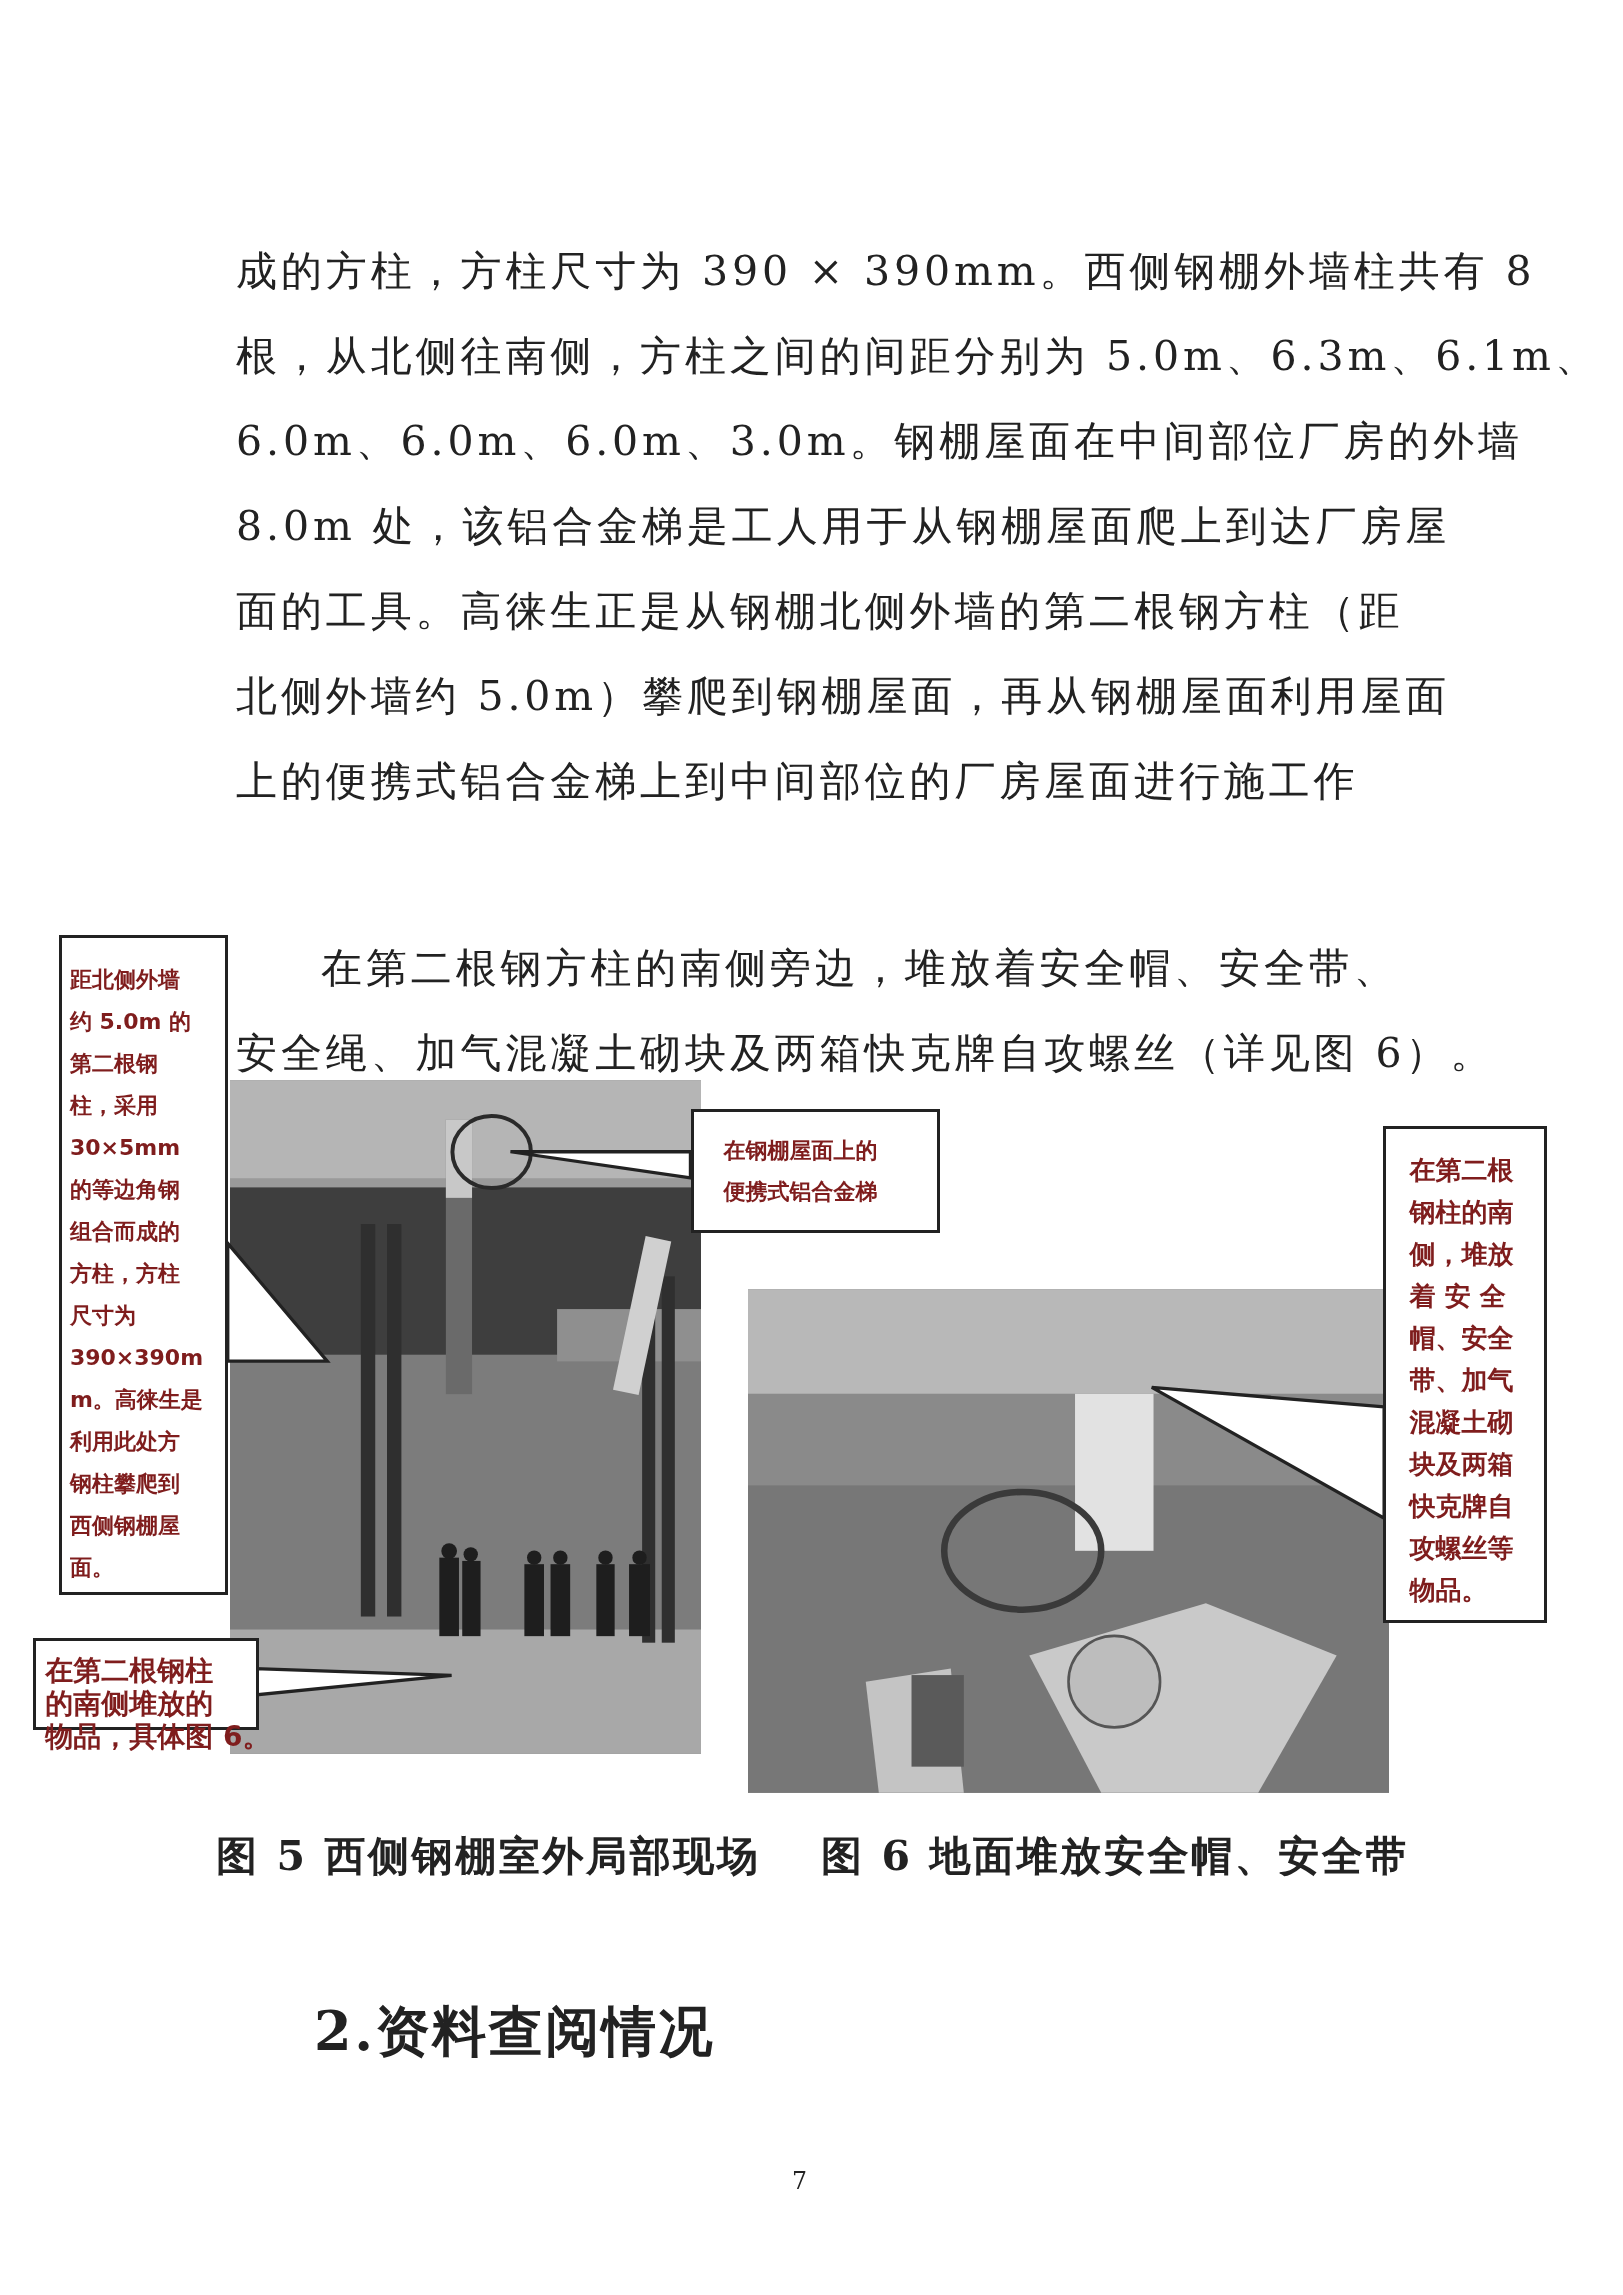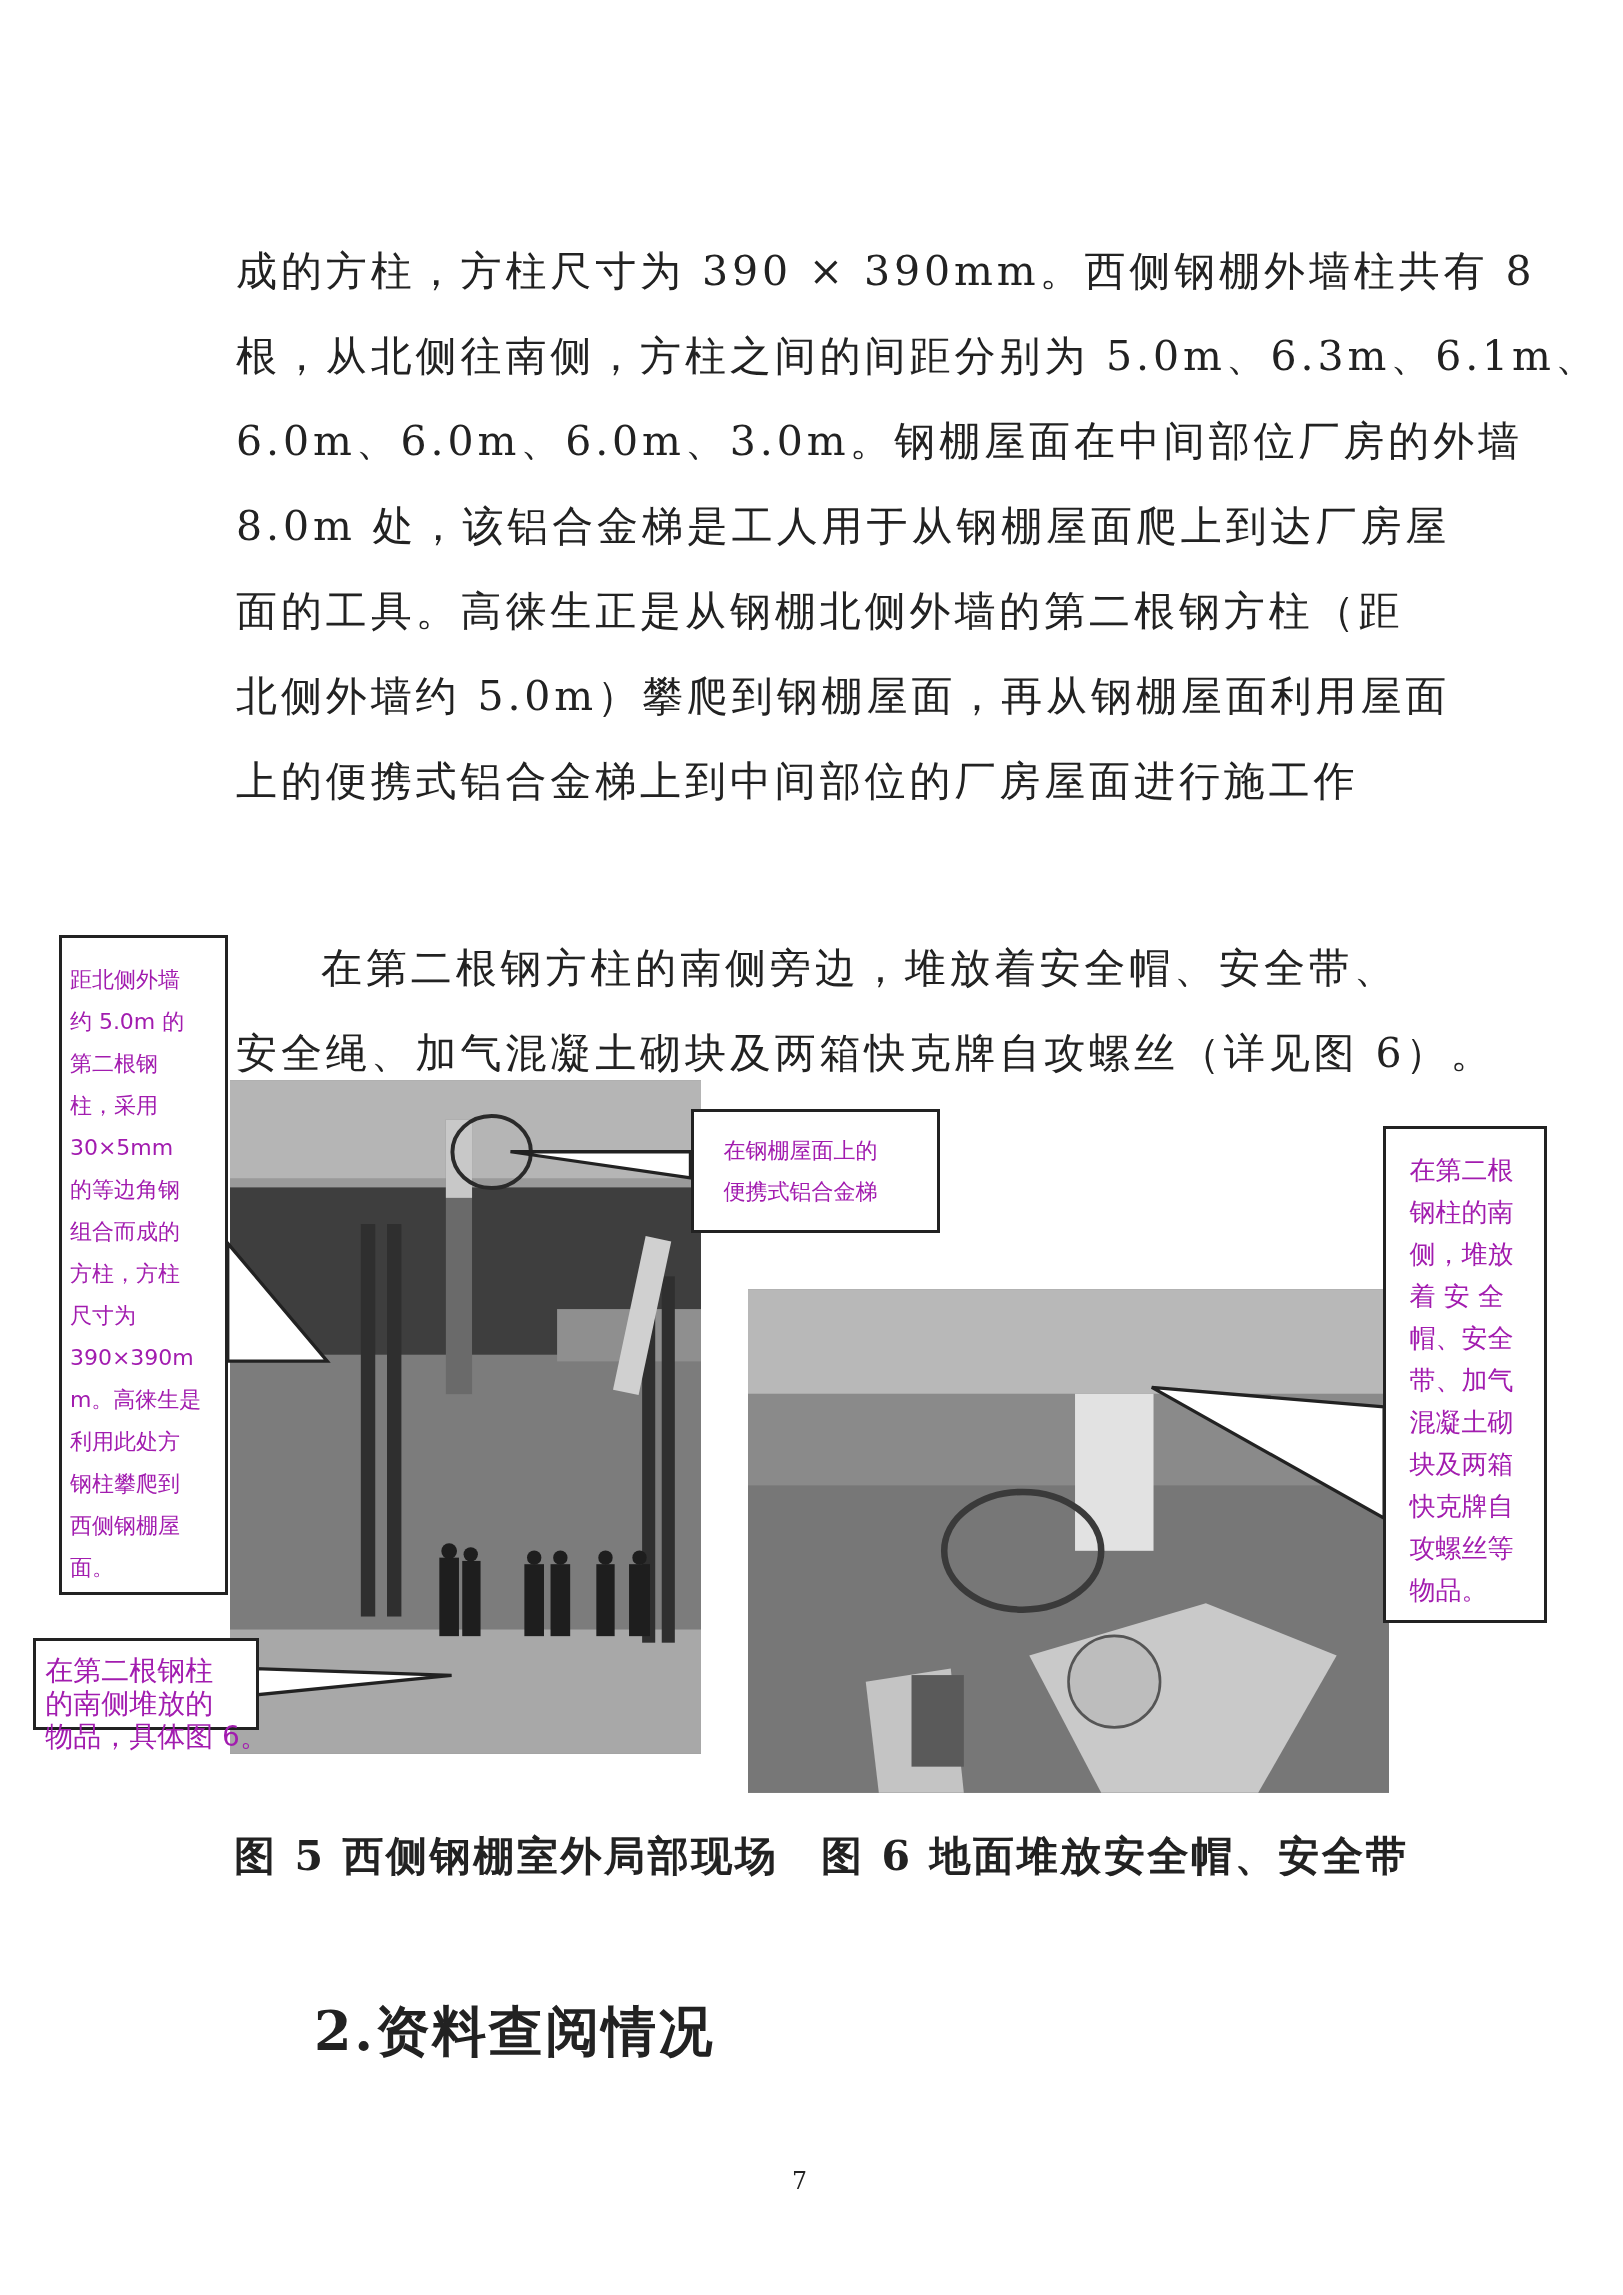--- a/index.html
+++ b/index.html
@@ -1,22 +1,22 @@
 <!DOCTYPE html>
 <html style="font-size:10.5px"><head>
 <meta charset="utf-8">
 <style>
   html,body{margin:0;padding:0;background:#fff;}
   body{width:1623px;height:2295px;position:relative;overflow:hidden;
        font-family:"DejaVu Serif","Liberation Serif",serif;color:#222;}
   .para{position:absolute;left:236px;width:1152px;font-size:41px;line-height:85px;letter-spacing:3.9px;}
   .para .line{display:block;white-space:nowrap;}
   .callout{position:absolute;background:#fff;border:3.3px solid #222;
-           font-family:"DejaVu Sans","Liberation Sans",sans-serif;font-weight:normal;
-           color:#a21caf;box-sizing:border-box;}
+           font-family:"DejaVu Sans","Liberation Sans",sans-serif;font-weight:bold;
+           color:#7f1d1d;box-sizing:border-box;}
   .callout .cl{display:block;white-space:nowrap;}
   .photo{position:absolute;overflow:hidden;}
   .caption{position:absolute;font-size:41px;font-weight:bold;white-space:nowrap;letter-spacing:2.6px;}
   .heading{position:absolute;font-size:54px;font-weight:bold;white-space:nowrap;letter-spacing:2.6px;}
   .pagenum{position:absolute;font-size:23.6px;}
 </style>
 </head>
 <body>
 
 <div class="para" style="top:229px;">
@@ -124,19 +124,19 @@
   <span class="cl">着 安 全</span>
   <span class="cl">帽、安全</span>
   <span class="cl">带、加气</span>
   <span class="cl">混凝土砌</span>
   <span class="cl">块及两箱</span>
   <span class="cl">快克牌自</span>
   <span class="cl">攻螺丝等</span>
   <span class="cl">物品。</span>
 </div>
 
-<div class="caption" style="left:234px;top:1829px;">图 5  西侧钢棚室外局部现场</div>
+<div class="caption" style="left:216px;top:1829px;">图 5  西侧钢棚室外局部现场</div>
 <div class="caption" style="left:821px;top:1829px;">图 6  地面堆放安全帽、安全带</div>
 
 <div class="heading" style="left:314px;top:1996px;">2.资料查阅情况</div>
 
 <div class="pagenum" style="left:792px;top:2167px;">7</div>
 
 
 </body></html>

